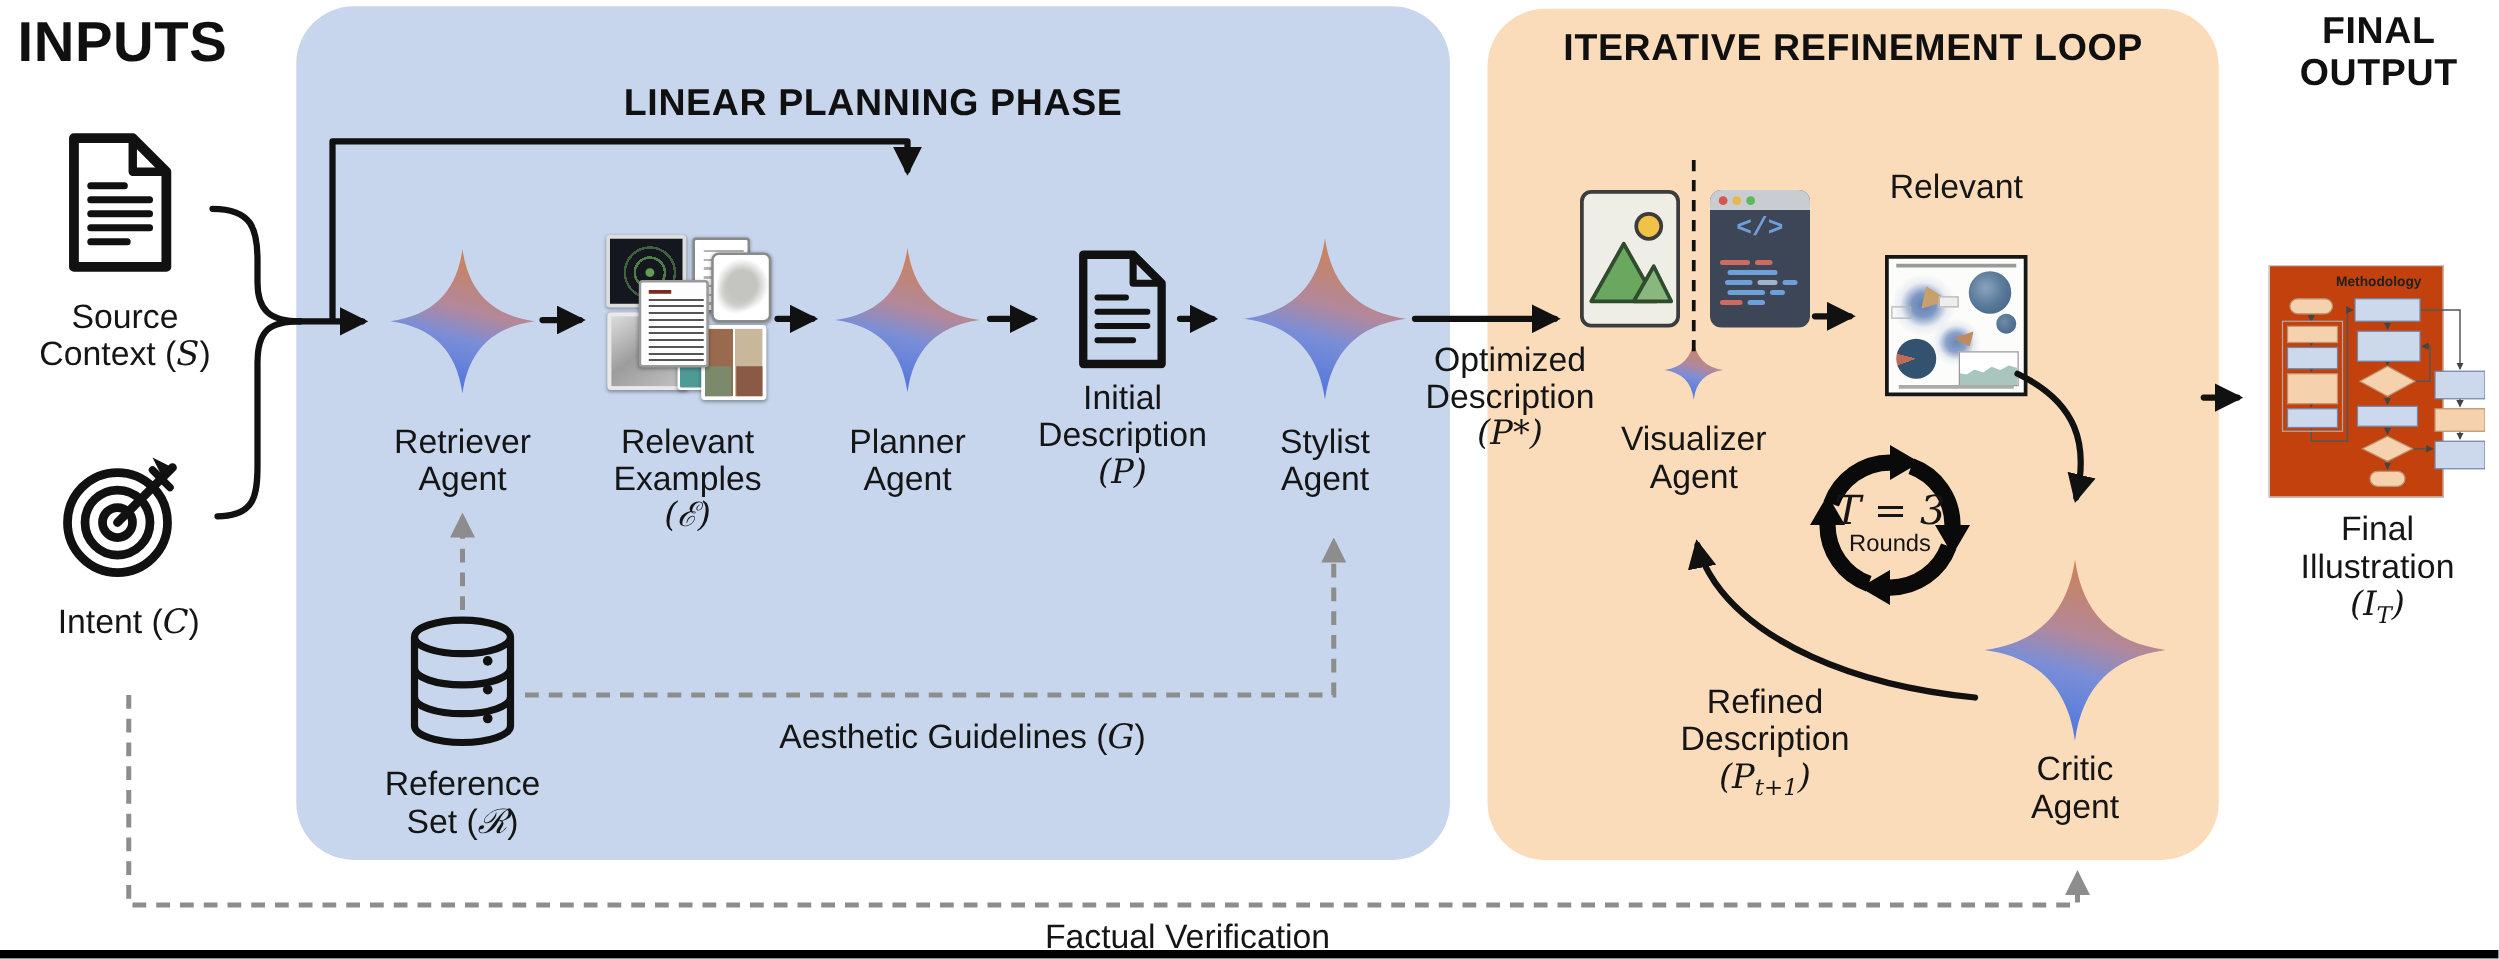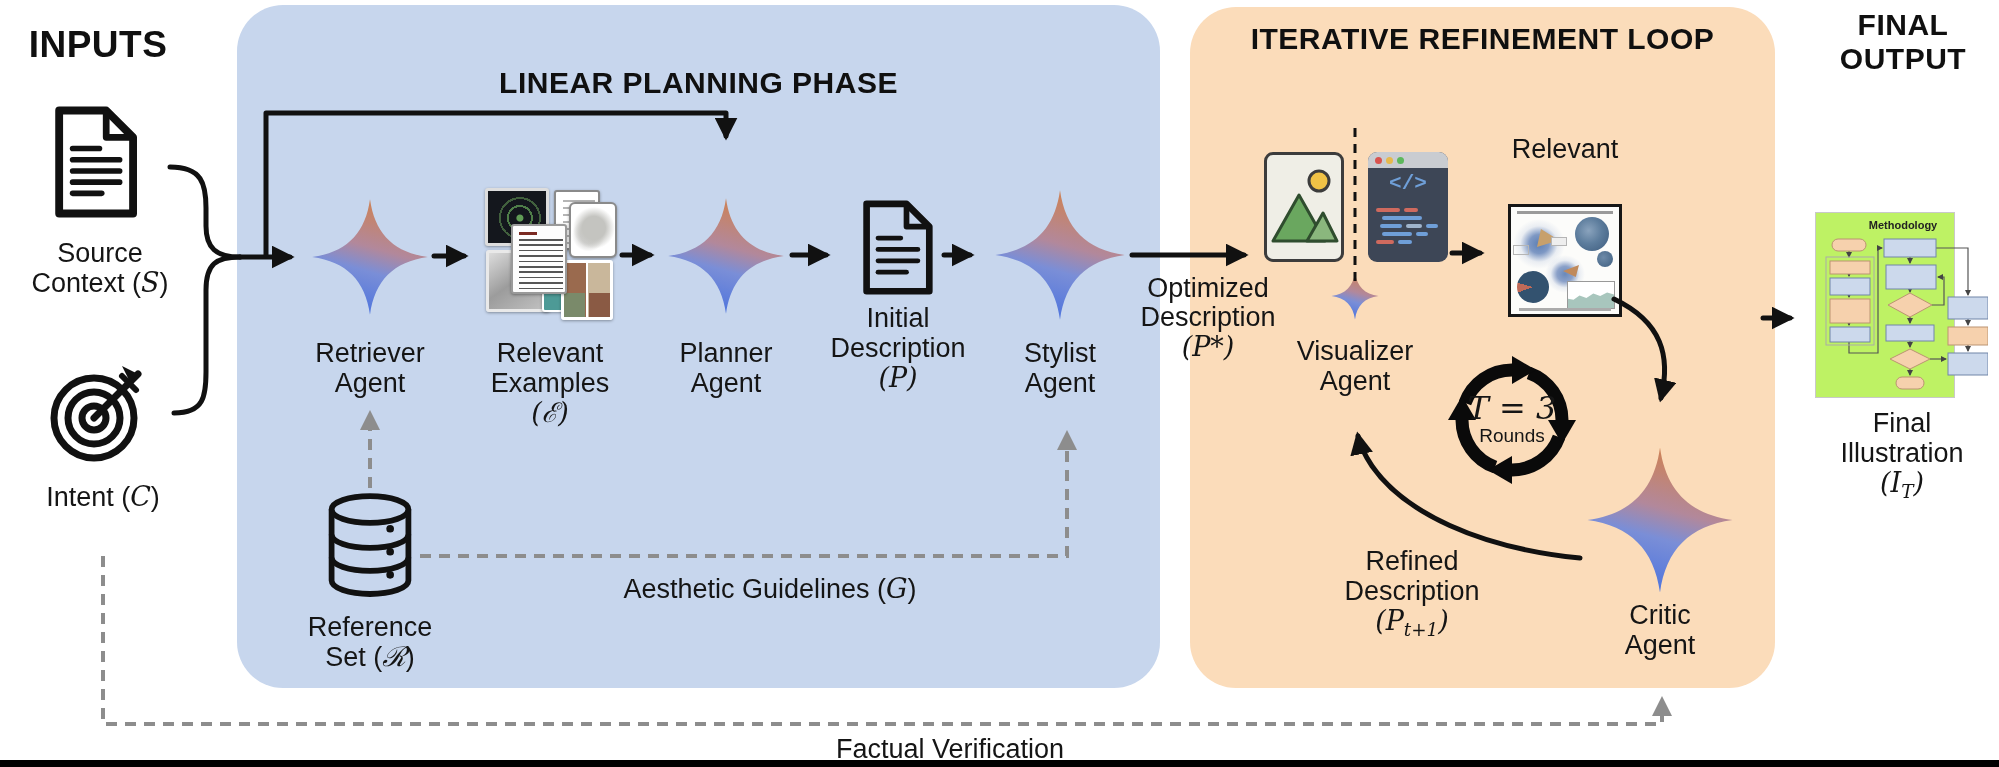--- a/index.html
+++ b/index.html
@@ -27,33 +27,33 @@
   .cl{position:absolute;height:4px;border-radius:2px;}
   
   .collage{position:absolute;left:485px;top:186px;width:132px;height:138px;}
   .ccard{position:absolute;box-sizing:border-box;border-radius:3px;box-shadow:0 1px 3px rgba(0,0,0,.35);}
   
   .genthumb{position:absolute;left:1508px;top:204px;width:114px;height:113px;background:#fcfcfa;
             border:3px solid #161616;box-sizing:border-box;overflow:hidden;}
   .gt{position:absolute;}
   .burst{border-radius:50%;}
   
-  .finthumb{position:absolute;left:1815px;top:212px;width:140px;height:186px;background:#bef264;
+  .finthumb{position:absolute;left:1815px;top:212px;width:140px;height:186px;background:#c2410c;
             border:1px solid #c9c9c9;box-sizing:border-box;}
   .blackbar{position:absolute;left:0;top:760px;width:1999px;height:7px;background:#000;}
 </style>
 </head>
 <body>
 
 <div id="canvas">
 
   <div class="panel blue"></div>
   <div class="panel orange"></div>
 
-  <div class="ptitle" style="left:8px;top:24px;width:180px;font-size:37px;">INPUTS</div>
+  <div class="ptitle" style="left:8px;top:8px;width:180px;font-size:45px;">INPUTS</div>
   <div class="ptitle" style="left:237px;top:22px;width:923px;margin-top:44px;">LINEAR PLANNING PHASE</div>
   <div class="ptitle" style="left:1190px;top:22px;width:585px;">ITERATIVE REFINEMENT LOOP</div>
   <div class="ptitle" style="left:1810px;top:8px;width:186px;line-height:34px;">
     <div>FINAL</div>
     <div>OUTPUT</div>
   </div>
 
   <svg width="0" height="0" style="position:absolute">
     <defs>
       <linearGradient id="sg" x1="0.64" y1="0" x2="0.36" y2="1">

